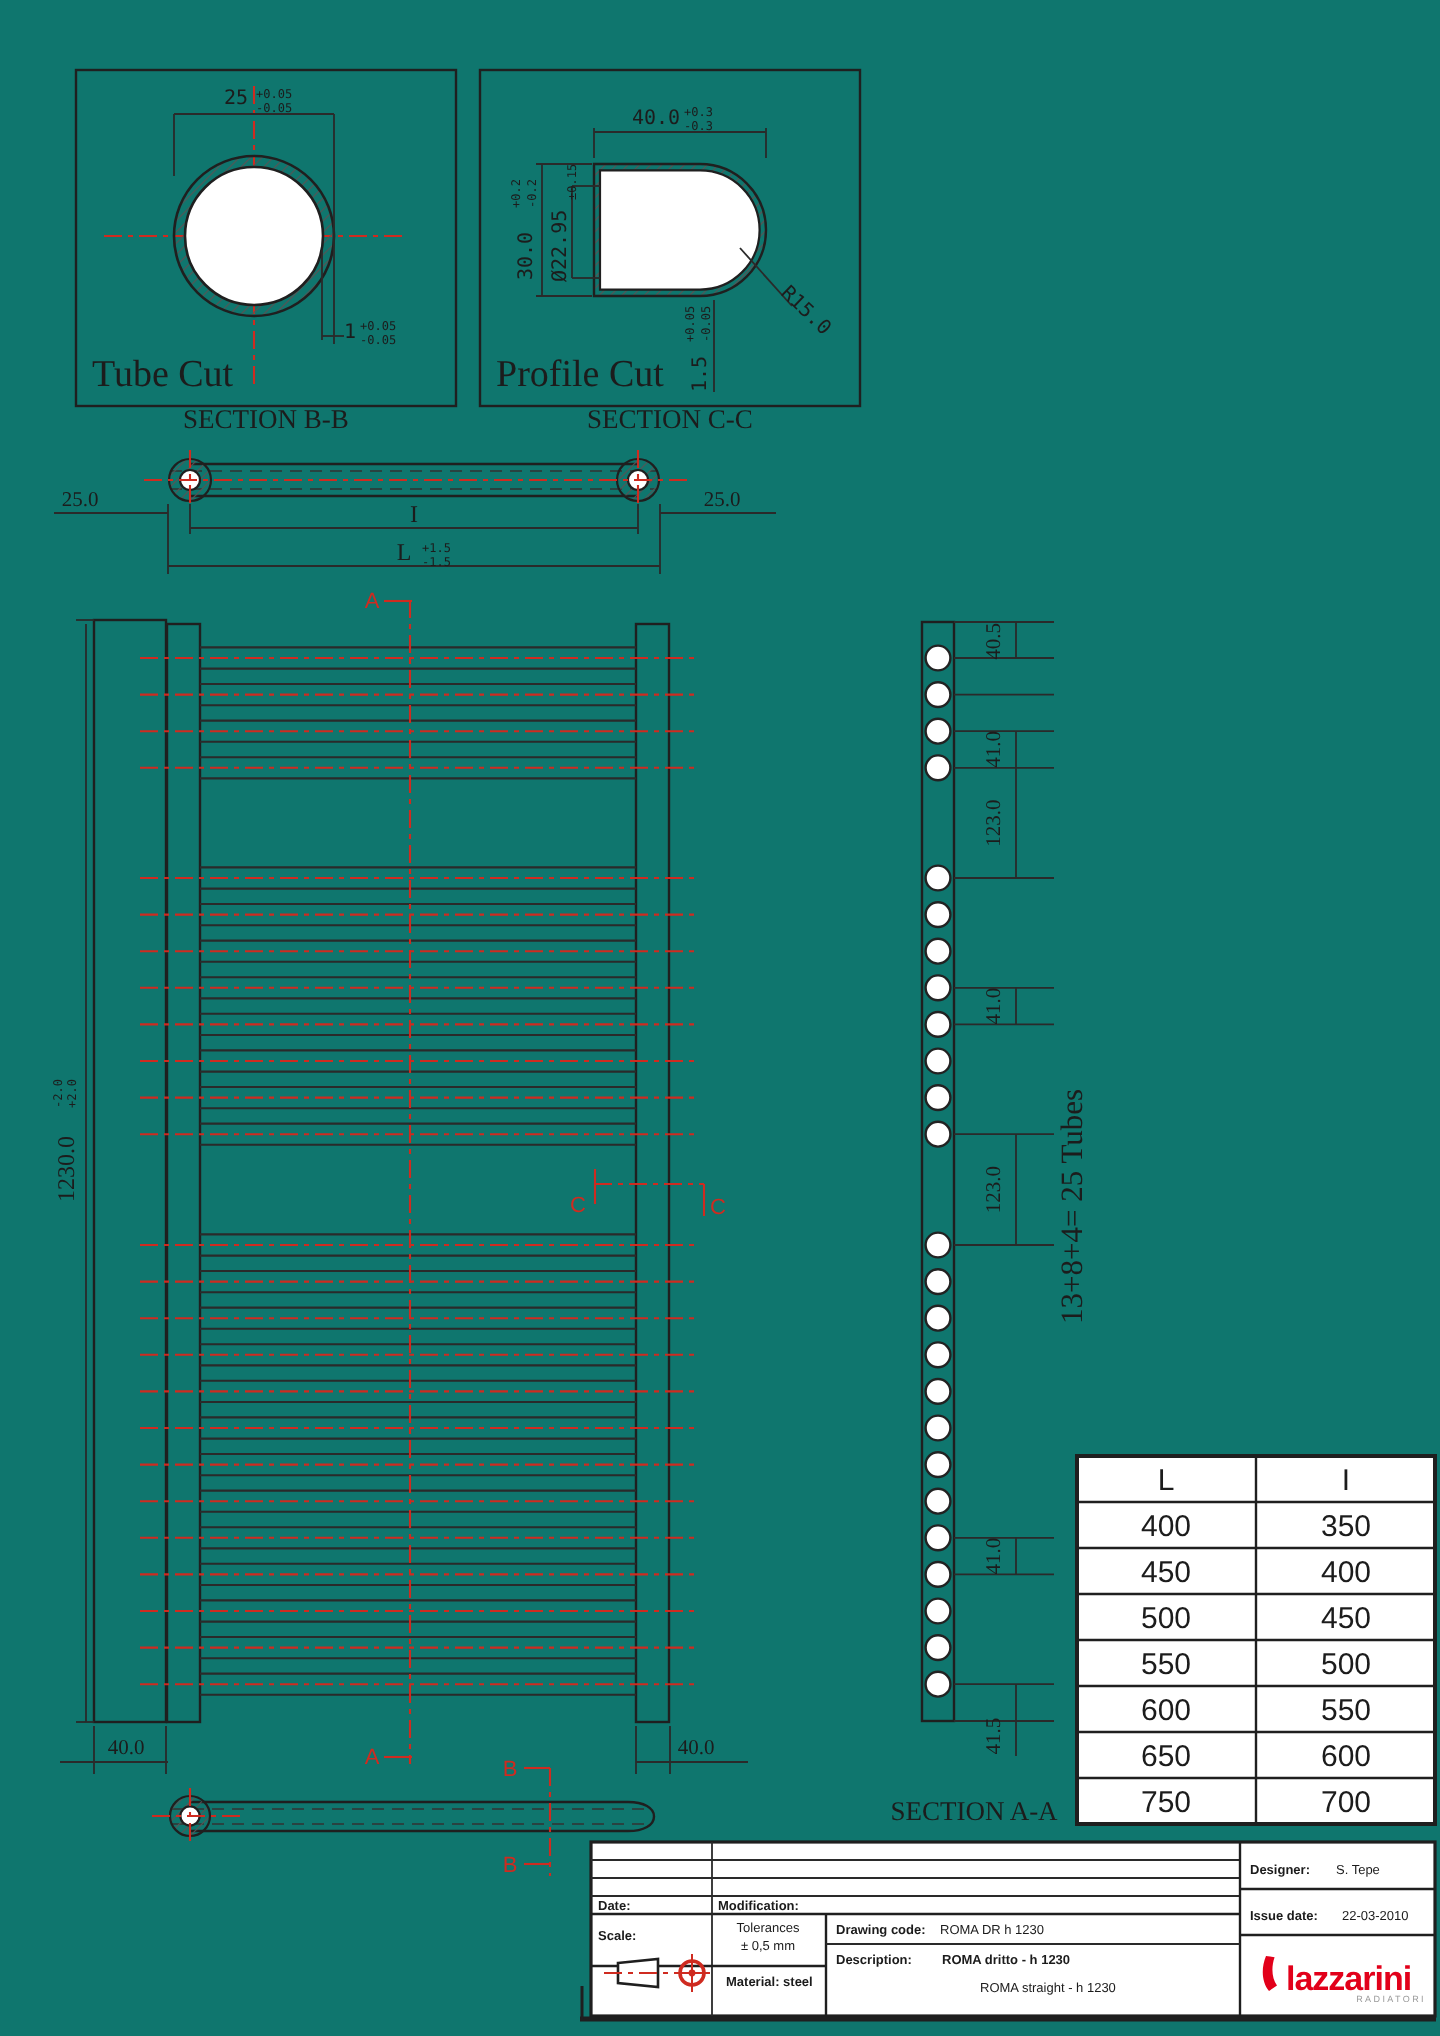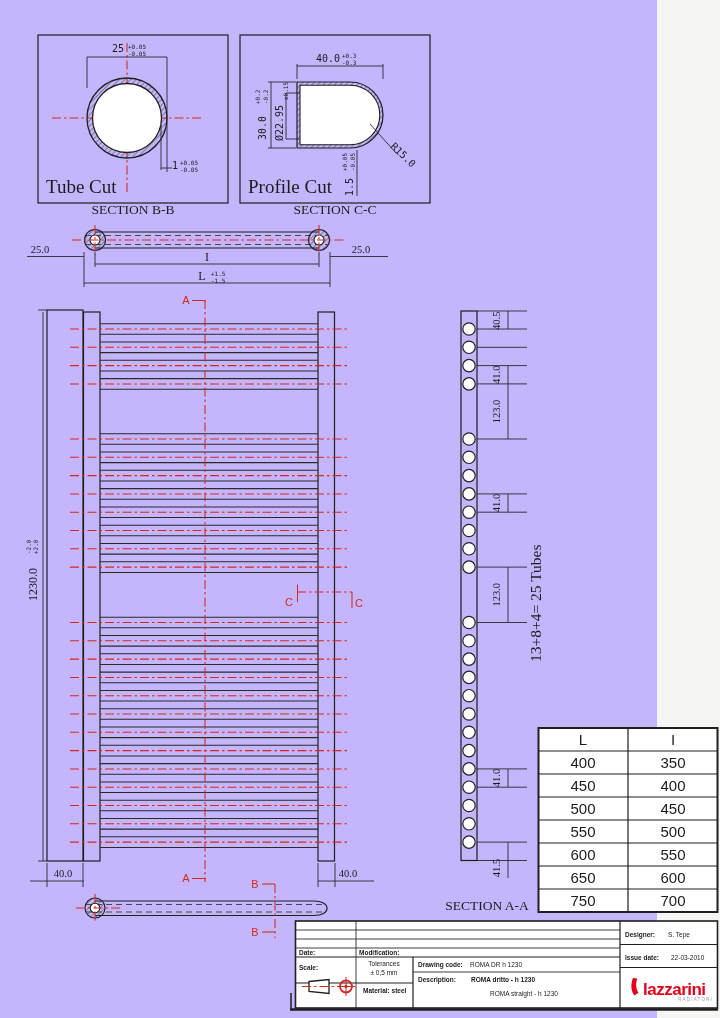--- a/index.html
+++ b/index.html
@@ -1,16 +1,16 @@
 <!DOCTYPE html>
 <html><head>
 <meta charset="utf-8">
 <style>
   html,body{margin:0;padding:0;background:#f5f5f3;}
-  .page{position:relative;width:657px;height:1018px;background:#c4b5fd;font-family:"Liberation Serif",serif;}
+  .page{position:relative;width:720px;height:1018px;background:#0f766e;font-family:"Liberation Serif",serif;}
   svg text{fill:#1c1c1c;}
   .ln{stroke:#1f1f1f;stroke-width:1.2;fill:none;}
   .lnthin{stroke:#2a2a2a;stroke-width:0.9;fill:none;}
   .tl{stroke:#2a2a2a;stroke-width:1.05;}
   .cir{fill:#ffffff;stroke:#222;stroke-width:1.2;}
   .red{stroke:#cf2b20;stroke-width:1.05;fill:none;}
   .dashdot{stroke-dasharray:9 3 2.5 3;}
   .bdash{stroke:#333;stroke-width:0.85;stroke-dasharray:6 4;fill:none;}
   .mono{font-family:"DejaVu Sans Mono",monospace;font-size:10px;}
   .monosm{font-family:"DejaVu Sans Mono",monospace;font-size:6px;}

